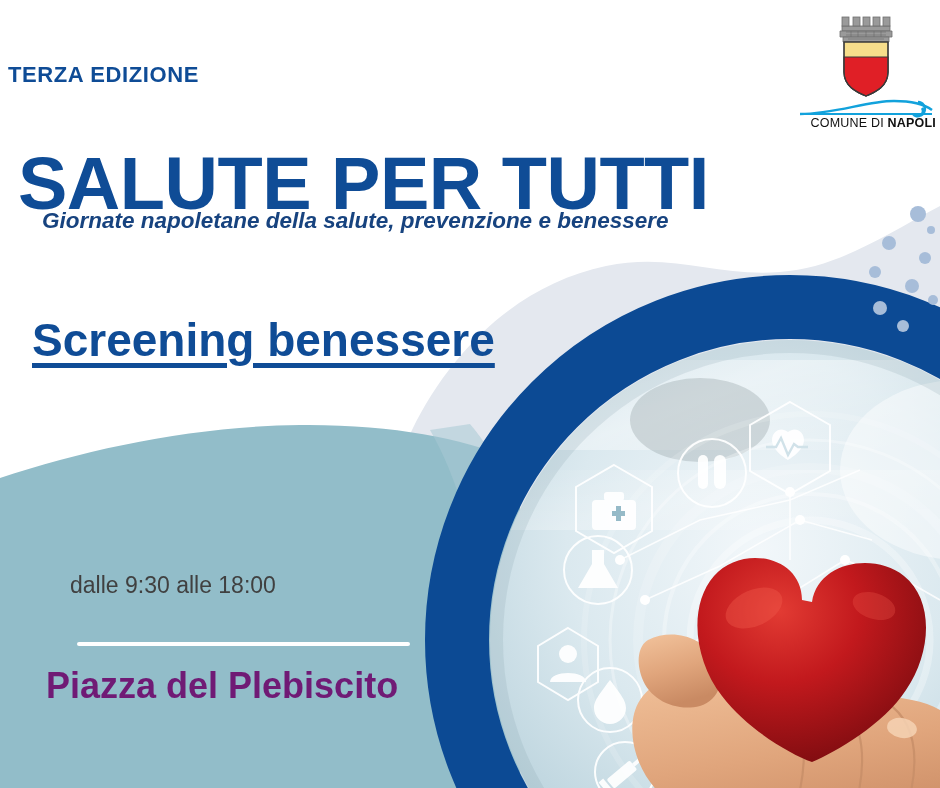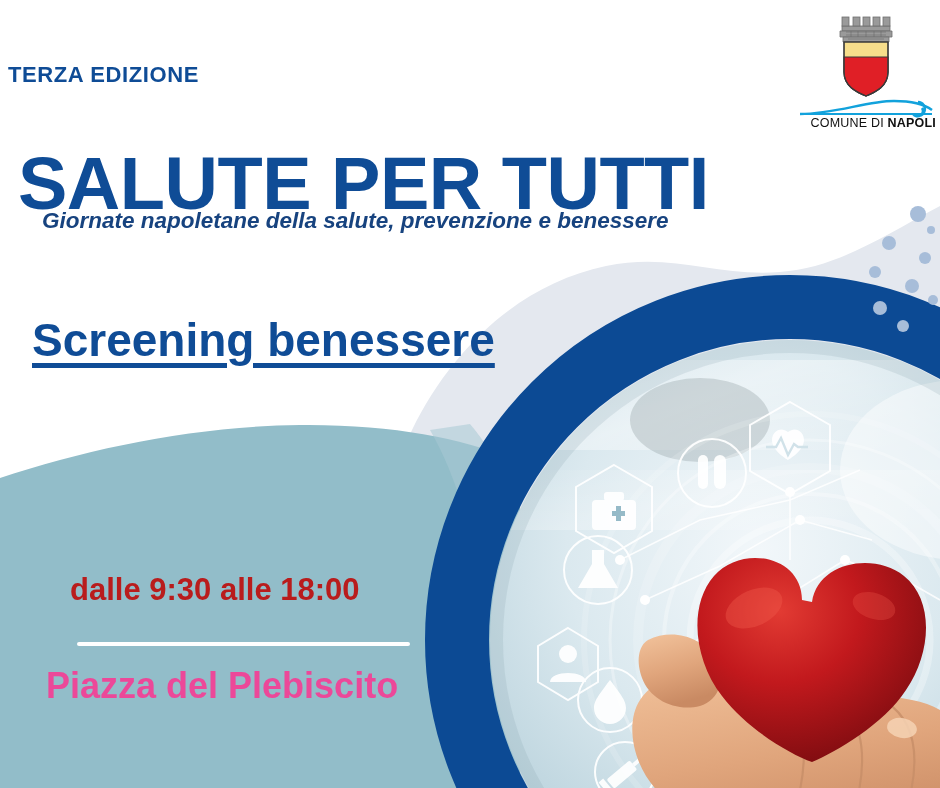--- a/index.html
+++ b/index.html
@@ -56,30 +56,30 @@
     text-decoration-thickness:5px;white-space:nowrap;
   }
 
   .date{
     position:absolute;left:25px;top:513px;
     font-size:37px;font-weight:700;color:#ffffff;
     letter-spacing:.3px;white-space:nowrap;
   }
   .hours{
     position:absolute;left:70px;top:572px;
-    font-size:31px;font-weight:700;color:#b91c1c;
+    font-size:23px;font-weight:400;color:#404040;
     white-space:nowrap;
   }
   .rule{
     position:absolute;left:77px;top:642px;width:333px;height:4px;
     background:#ffffff;border-radius:2px;
   }
   .place{
     position:absolute;left:46px;top:665px;
-    font-size:36px;font-weight:700;color:#ec4899;
+    font-size:36px;font-weight:700;color:#701a75;
     white-space:nowrap;
   }
 </style>
 </head>
 <body>
 
 <div class="poster">
 
   <svg class="bg-layer" viewBox="0 0 940 788" xmlns="http://www.w3.org/2000/svg">
     <defs>

